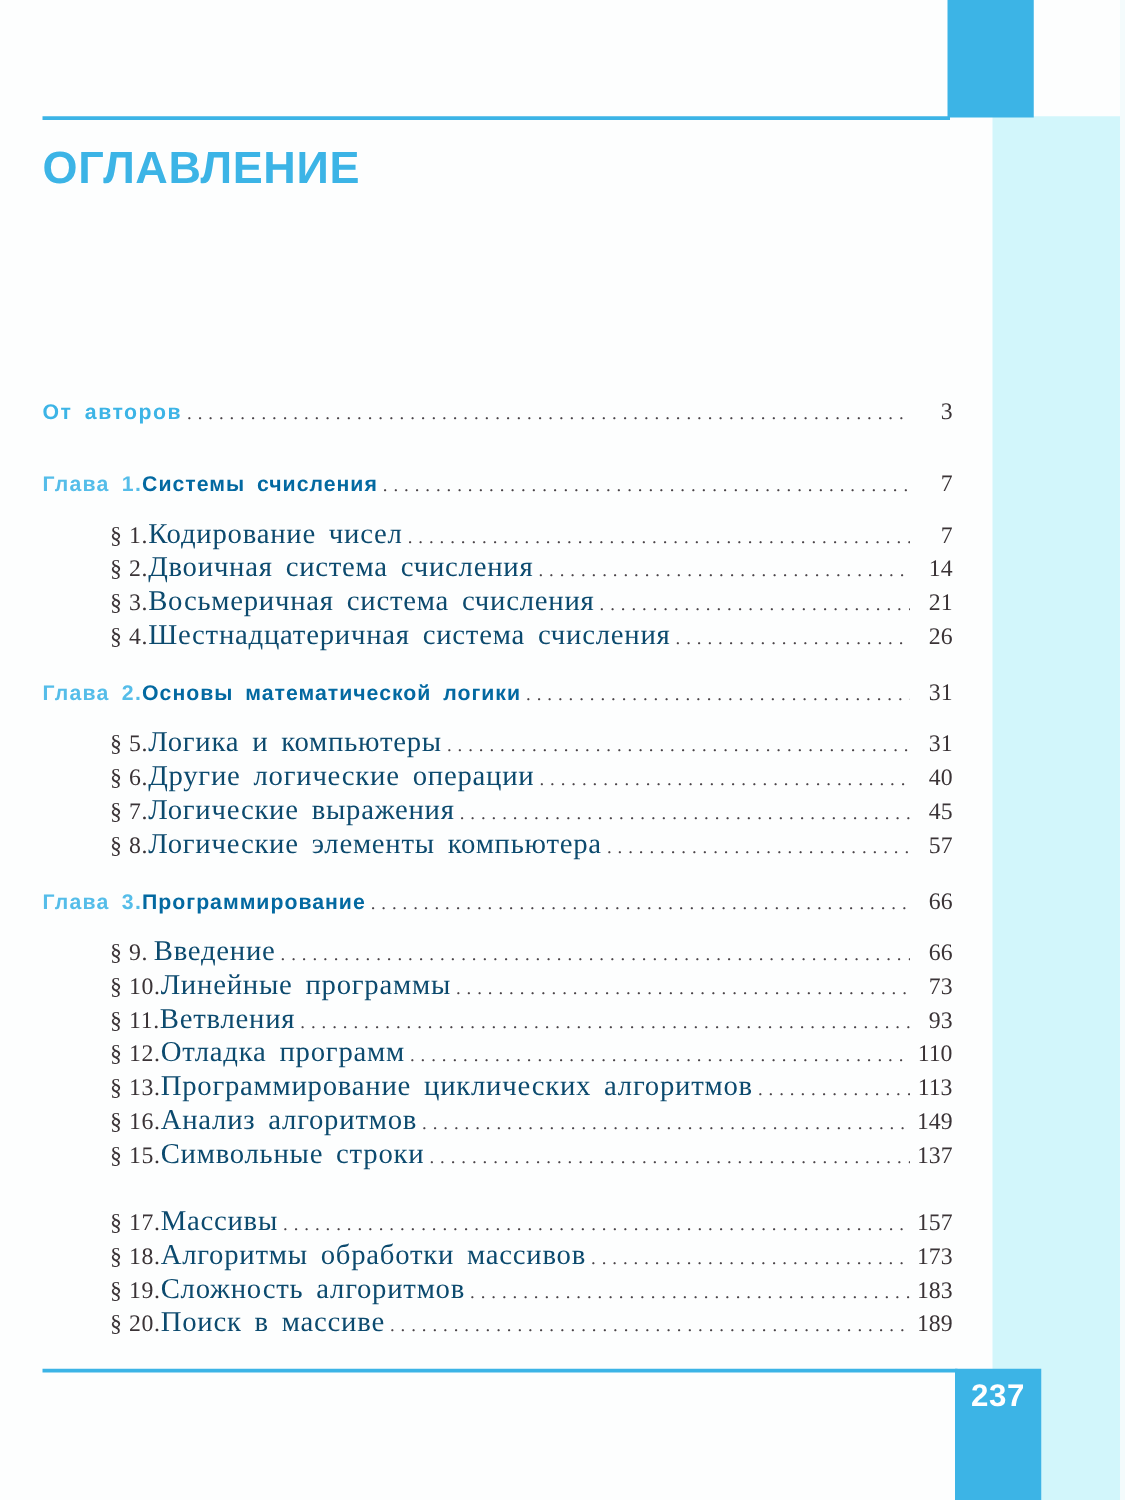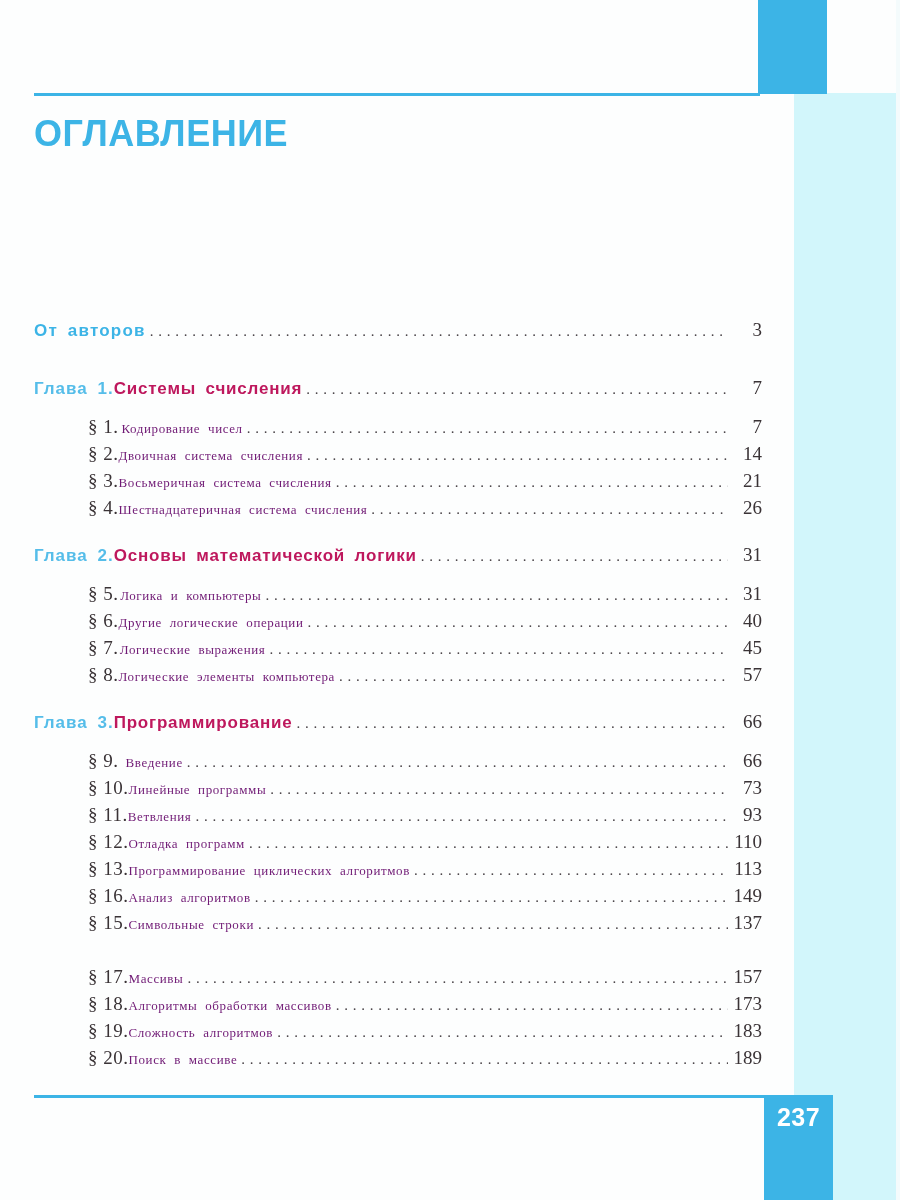--- a/index.html
+++ b/index.html
@@ -65,29 +65,29 @@
     font-family: "Liberation Sans", sans-serif; font-weight: bold; font-size: 17px;
     color: #3cb4e6; letter-spacing: 1.2px; word-spacing: 4px;
   }
   .chapter { left: 34px; width: 728px; }
   .chapter .ch-num {
     font-family: "Liberation Sans", sans-serif; font-weight: bold; font-size: 17px;
     color: #55bde9; letter-spacing: 1px; word-spacing: 4px; width: 114px; display: inline-block;
   }
   .chapter .ch-title {
     font-family: "Liberation Sans", sans-serif; font-weight: bold; font-size: 17px;
-    color: #be185d; letter-spacing: 0.8px; word-spacing: 4px; text-align: center;
+    color: #0369a1; letter-spacing: 0.8px; word-spacing: 4px; text-align: center;
   }
   .section { left: 88px; width: 674px; }
   .section .sec-num {
     font-family: "Liberation Serif", serif; font-size: 19px; color: #3a3336;
     display: inline-block; width: 64px; letter-spacing: 0.5px;
   }
   .section .sec-title {
-    font-family: "Liberation Serif", serif; font-size: 13px; color: #701a75;
+    font-family: "Liberation Serif", serif; font-size: 23px; color: #0c4a6e;
     letter-spacing: 0.6px; word-spacing: 4px;
   }
 </style>
 </head>
 <body>
 
 <div class="cyan-strip"></div>
 <div class="right-edge"></div>
 <div class="top-block"></div>
 <div class="top-rule"></div>

